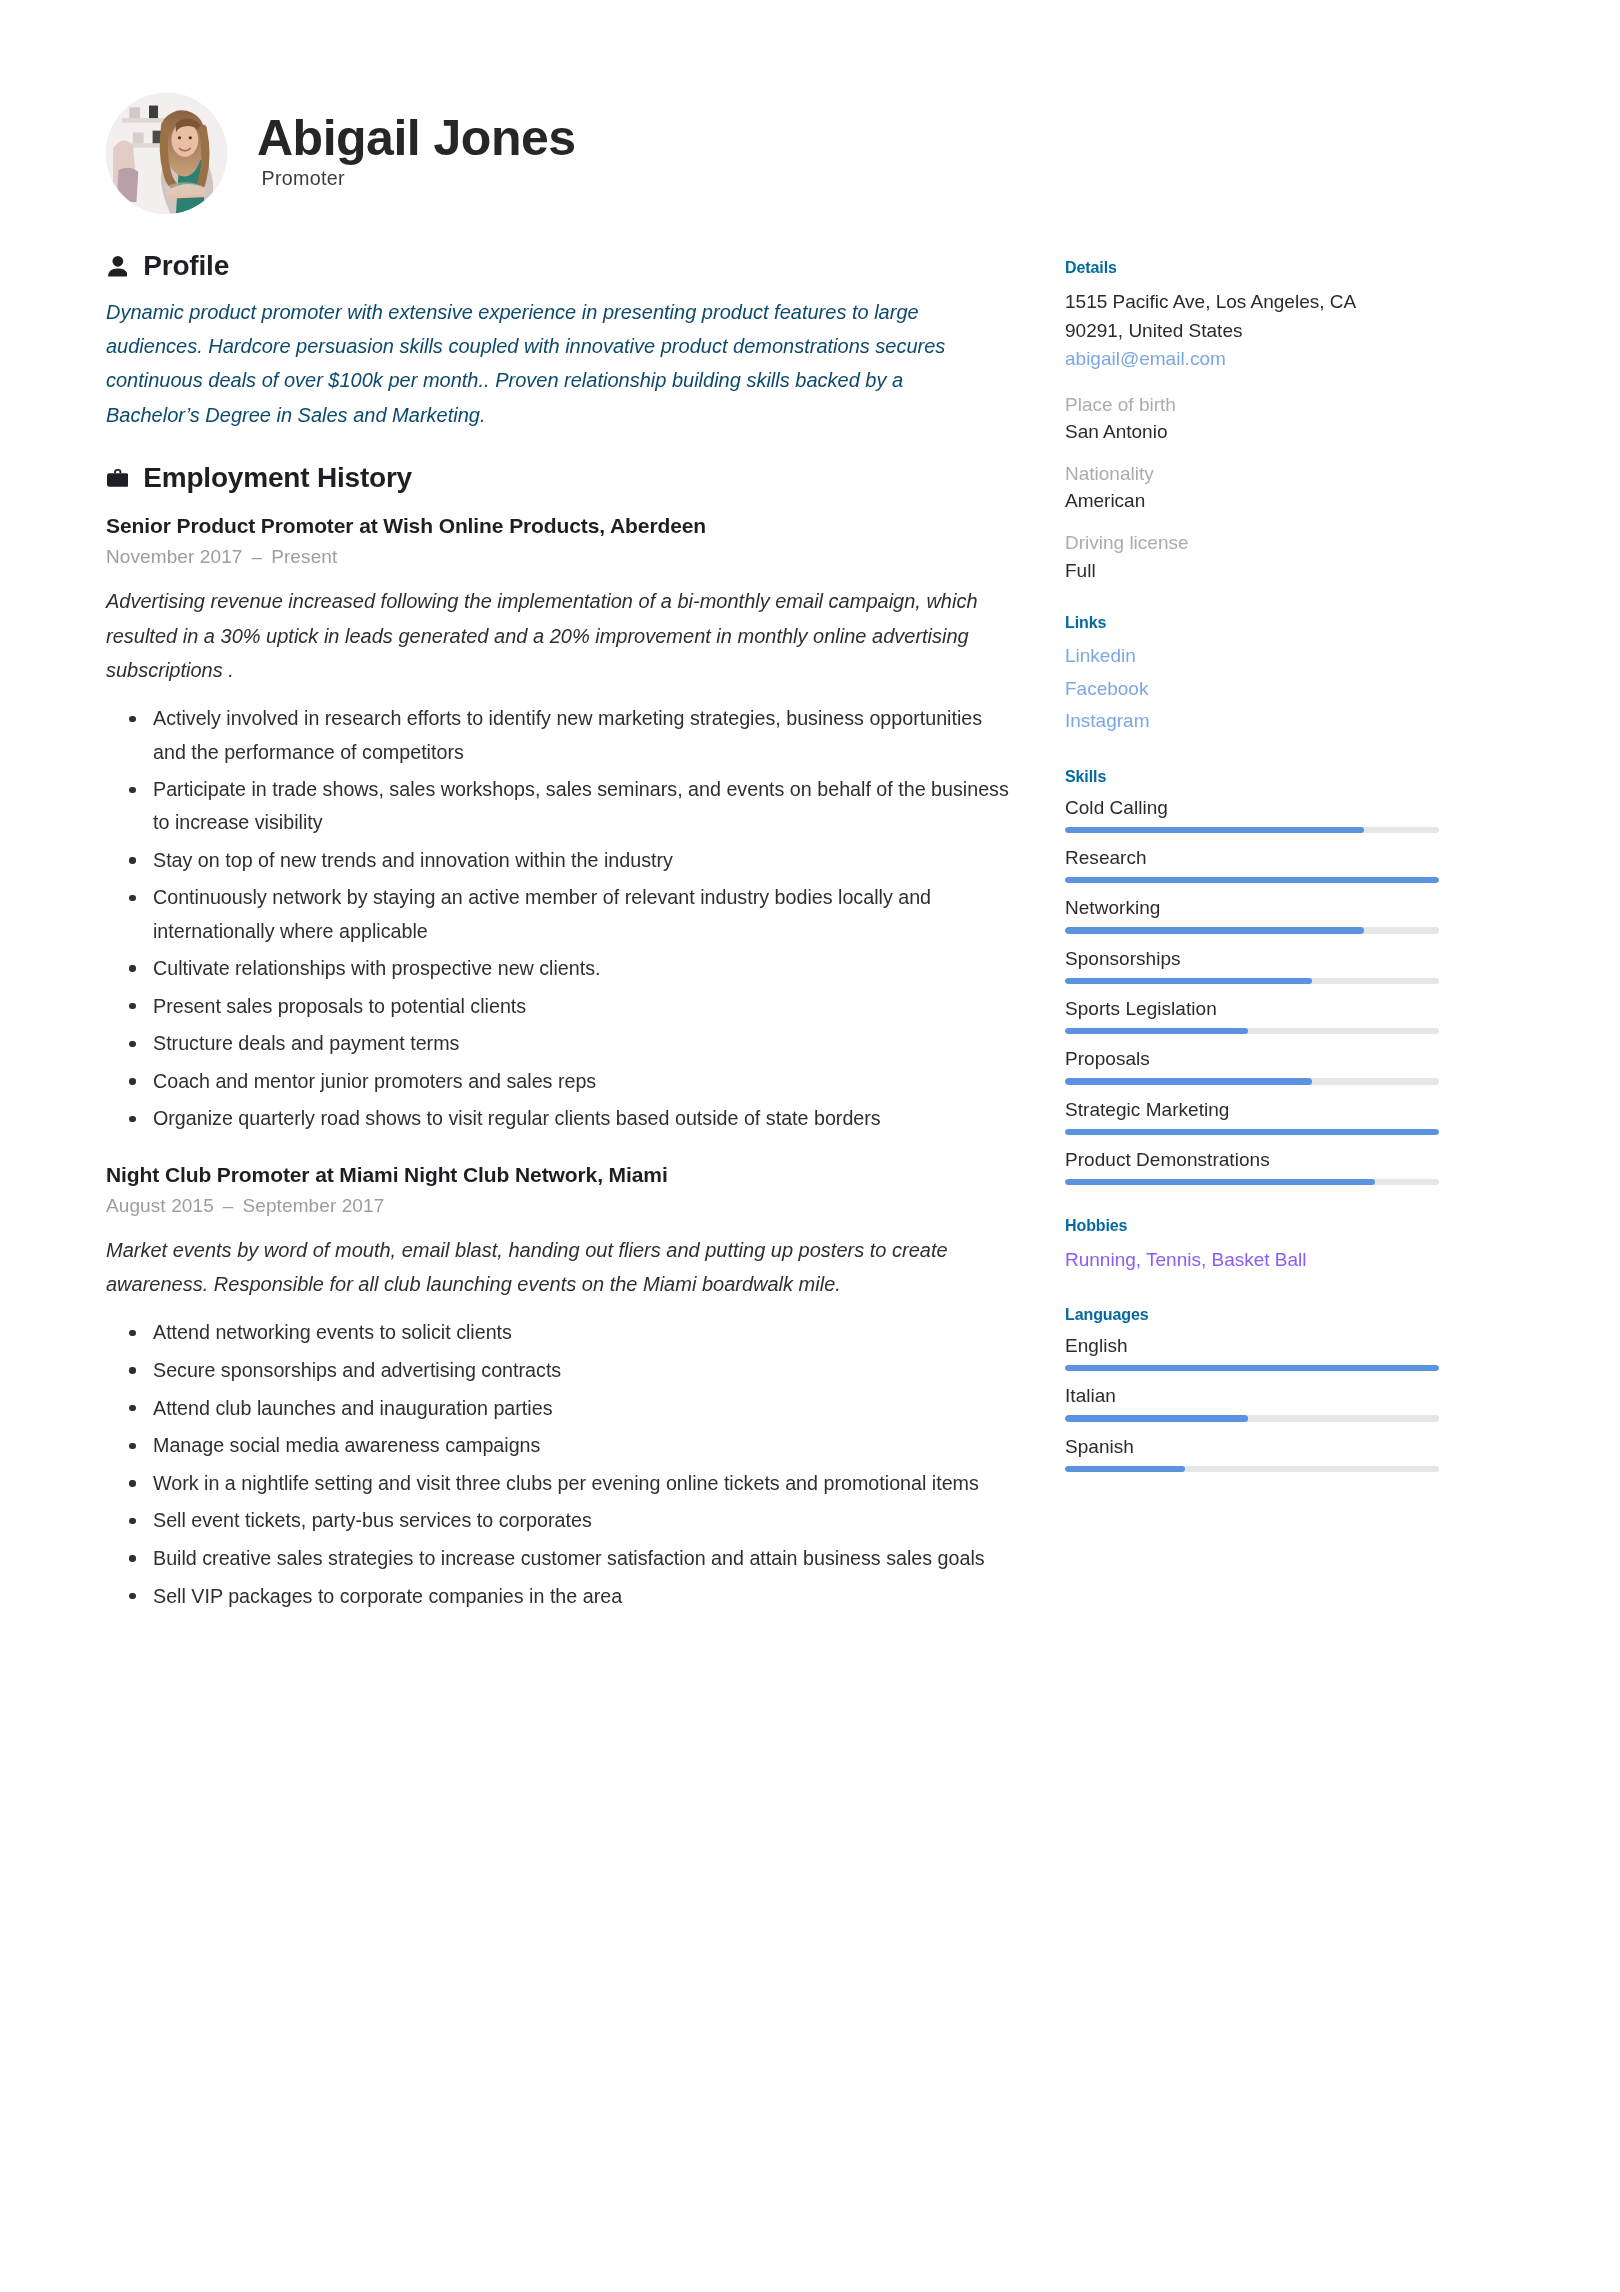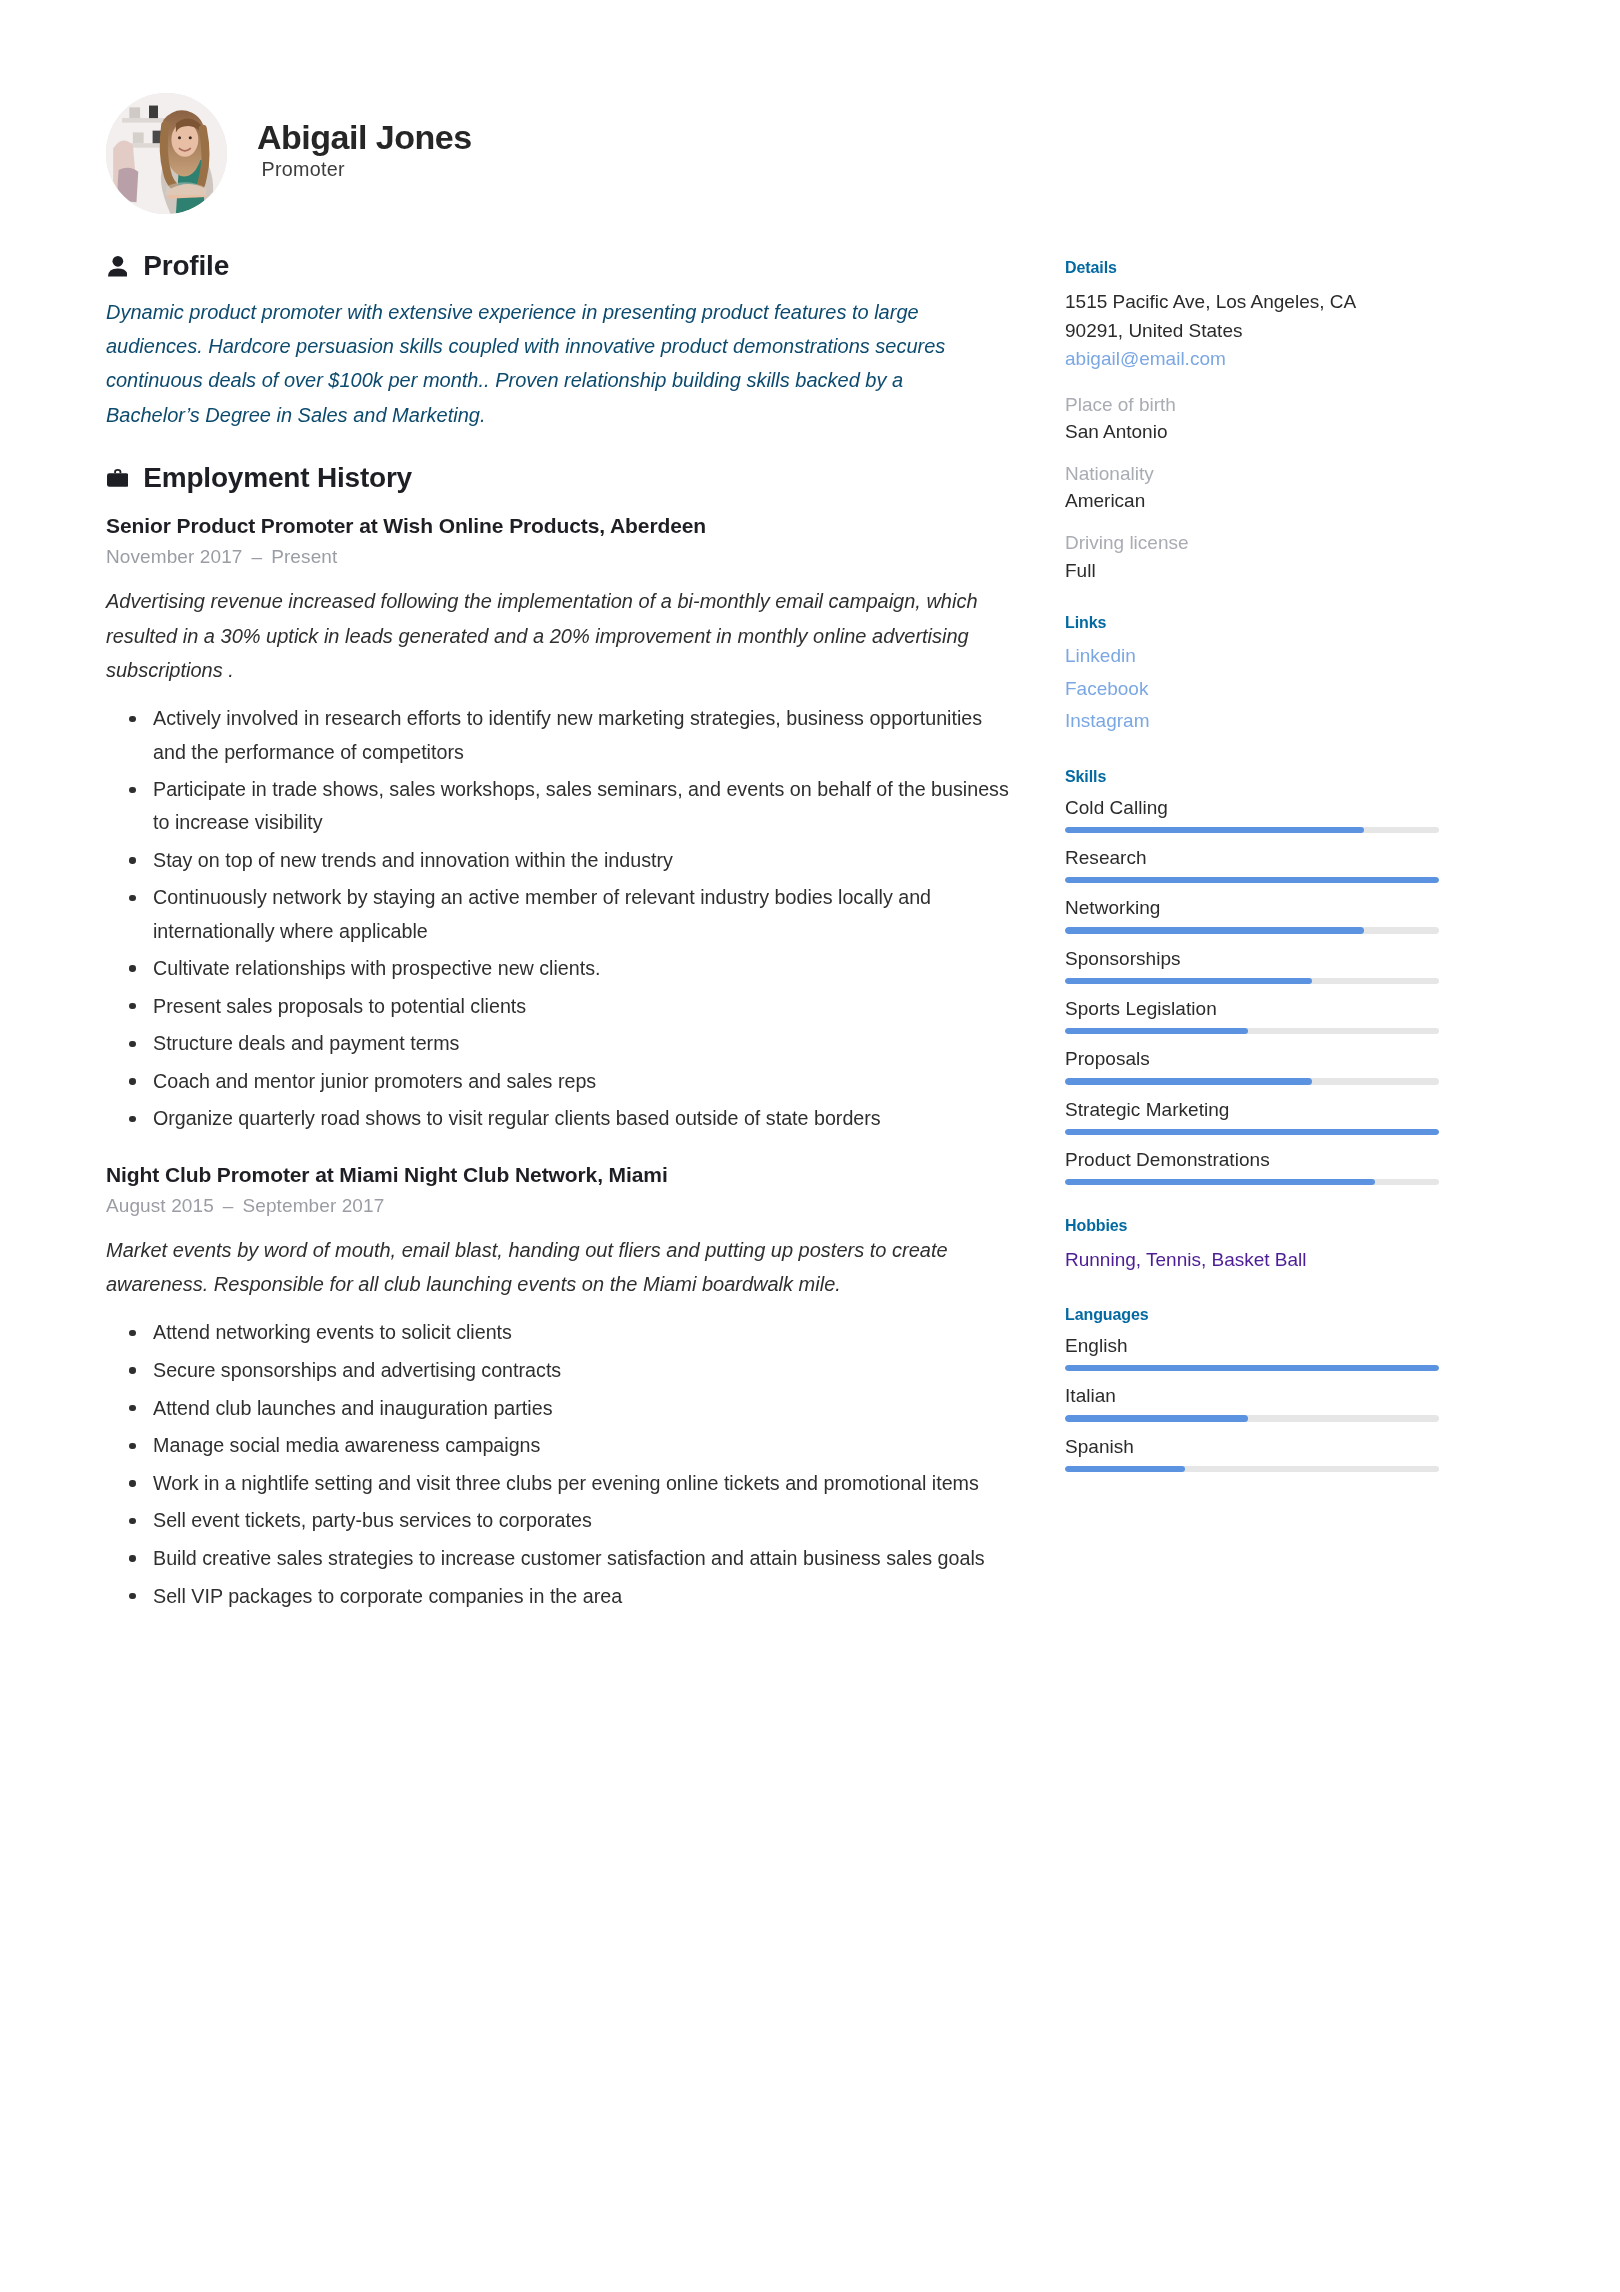--- a/index.html
+++ b/index.html
@@ -40,21 +40,21 @@
     flex: 0 0 auto;
     position: relative;
     background: #e9e6e4;
     box-shadow: 0 0 0 0.9px #efefef inset;
   }
   .avatar svg { display: block; width: 100%; height: 100%; }
 
   .identity { padding-bottom: 5.4px; }
 
   .full-name {
-    font-size: 34px;
+    font-size: 50px;
     font-weight: 700;
     letter-spacing: -0.5px;
     color: #262626;
     line-height: 1.05;
   }
 
   .job-title {
     font-size: 19.7px;
     color: #3c3c3c;
     letter-spacing: 0.3px;
@@ -223,21 +223,21 @@
 
   .meter-fill {
     position: absolute;
     left: 0; top: 0; bottom: 0;
     border-radius: 3.6px;
     background: #5b93e0;
   }
 
   .hobbies-text {
     font-size: 19px;
-    color: #4c1d95;
+    color: #8b5cf6;
     line-height: 1.5;
   }
 </style>
 </head>
 <body>
 
 <div class="page">
 
   <div class="header">
     <div class="avatar">

